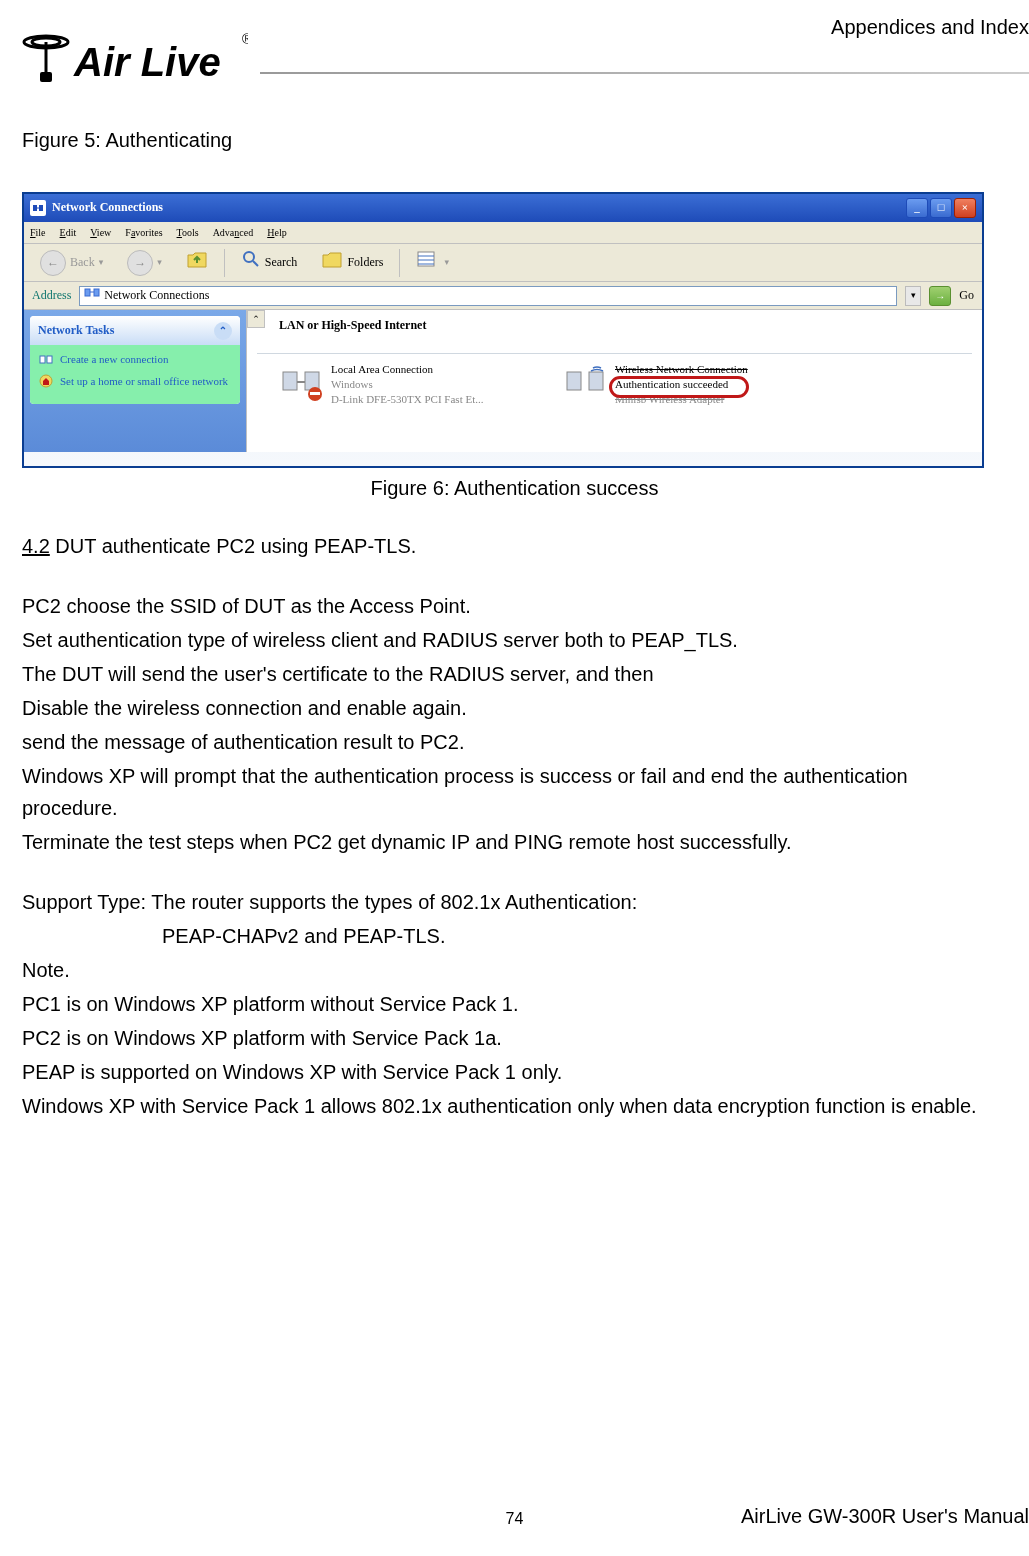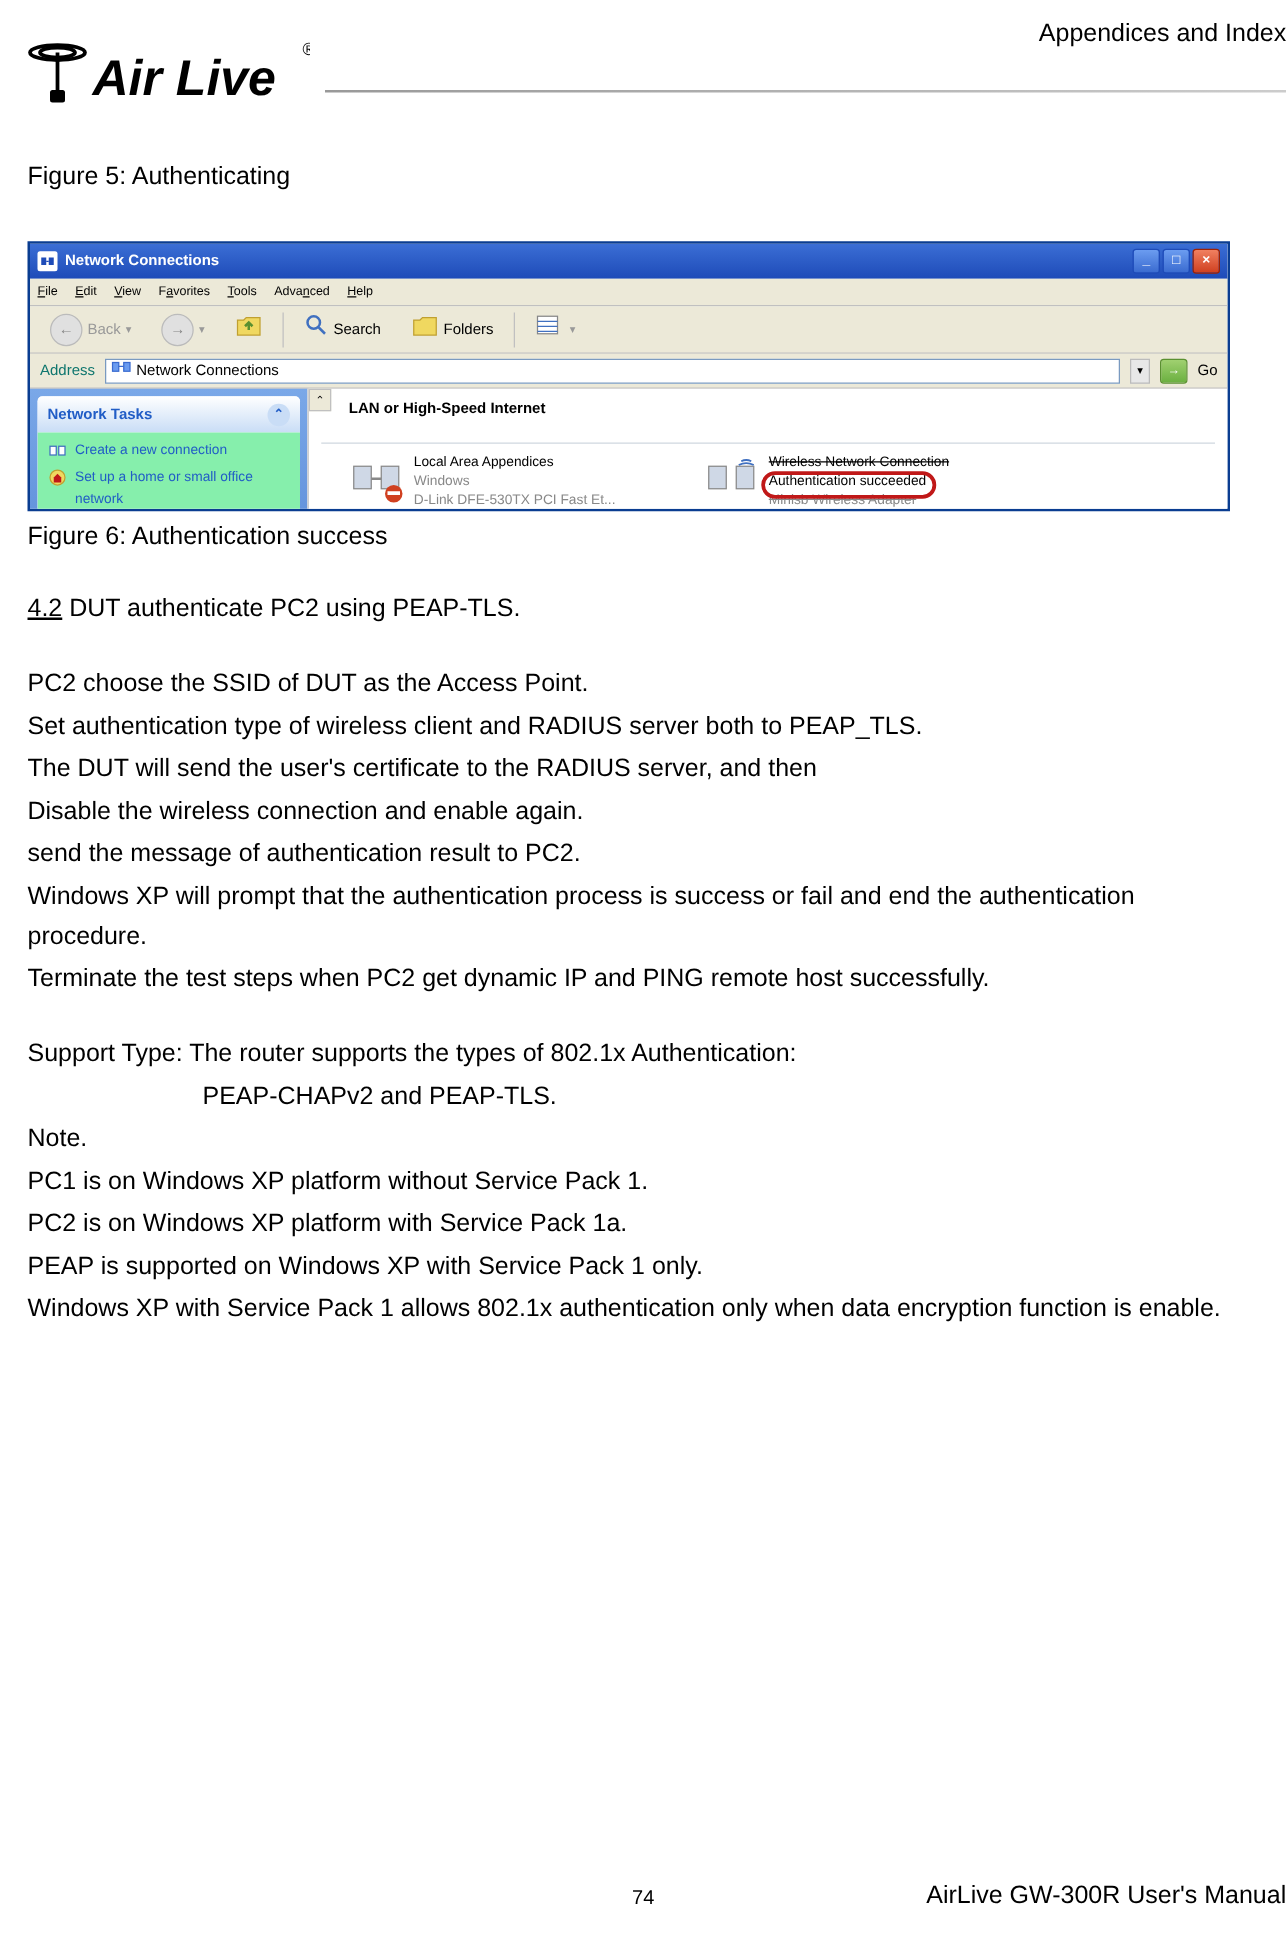--- a/index.html
+++ b/index.html
@@ -38,24 +38,24 @@
       padding: 16px 22px 0 22px;
       font-size: 20px;
       line-height: 1.6;
     }
     .figure-caption {
       margin-bottom: 36px;
       margin-top: 8px;
     }
     .screenshot {
       width: 962px;
-      height: 216px;
+      height: 276px;
       border: 2px solid #0a3d91;
       background: linear-gradient(#e6edf7, #f5f8fc);
-      font-family: Liberation Sans, sans-serif;
+      font-family: Liberation Serif, serif;
       font-size: 12px;
       color: #000;
       position: relative;
       overflow: hidden;
     }
     .titlebar {
       height: 28px;
       background: linear-gradient(#3b6ed5, #1e4bb8);
       color: #fff;
       display: flex;
@@ -363,21 +363,21 @@
             <div class="conn-icon">
               <svg width="44" height="44" viewBox="0 0 44 44">
                   <rect x="4" y="10" width="14" height="18" fill="#cfd8e6" stroke="#888"></rect>
                   <rect x="26" y="10" width="14" height="18" fill="#cfd8e6" stroke="#888"></rect>
                   <line x1="18" y1="20" x2="26" y2="20" stroke="#888" stroke-width="2"></line>
                   <circle cx="36" cy="32" r="7" fill="#d04020"></circle>
                   <rect x="31" y="30" width="10" height="3" fill="#fff"></rect>
                 </svg>
             </div>
             <div class="conn-text">
-              <div class="name">Local Area Appendices</div>
+              <div class="name">Local Area Connection</div>
               <div class="status">Windows</div>
               <div class="desc">D-Link DFE-530TX PCI Fast Et...</div>
             </div>
           </div>
           <div class="conn-item wireless-item">
             <div class="conn-icon">
               <svg width="44" height="44" viewBox="0 0 44 44">
                   <rect x="4" y="10" width="14" height="18" fill="#cfd8e6" stroke="#888"></rect>
                   <rect x="26" y="10" width="14" height="18" fill="#cfd8e6" stroke="#888"></rect>
                   <path d="M30 6 Q34 4 38 6" fill="none" stroke="#4070c0" stroke-width="1.5"></path>
@@ -389,21 +389,21 @@
               <div class="status" style="color:#000;">Authentication succeeded</div>
               <div class="desc strike">Minisb Wireless Adapter</div>
               <div class="red-circle"></div>
             </div>
           </div>
         </div>
       </div>
     </div>
   </div>
 
-  <div class="figure-caption" style="margin-top:4px; margin-bottom:26px;">Figure 6: Authentication success</div>
+  <div class="figure-caption" style="margin-top:4px; margin-bottom:26px;text-align:center;">Figure 6: Authentication success</div>
 
   <div class="para">
     <span class="section-num">4.2</span><span> DUT authenticate PC2 using PEAP-TLS.</span>
   </div>
   <div class="spacer"></div>
   <div class="para">PC2 choose the SSID of DUT as the Access Point.</div>
   <div class="para">Set authentication type of wireless client and RADIUS server both to PEAP_TLS.</div>
   <div class="para">The DUT will send the user's certificate to the RADIUS server, and then</div>
   <div class="para">Disable the wireless connection and enable again.</div>
   <div class="para">send the message of authentication result to PC2.</div>

